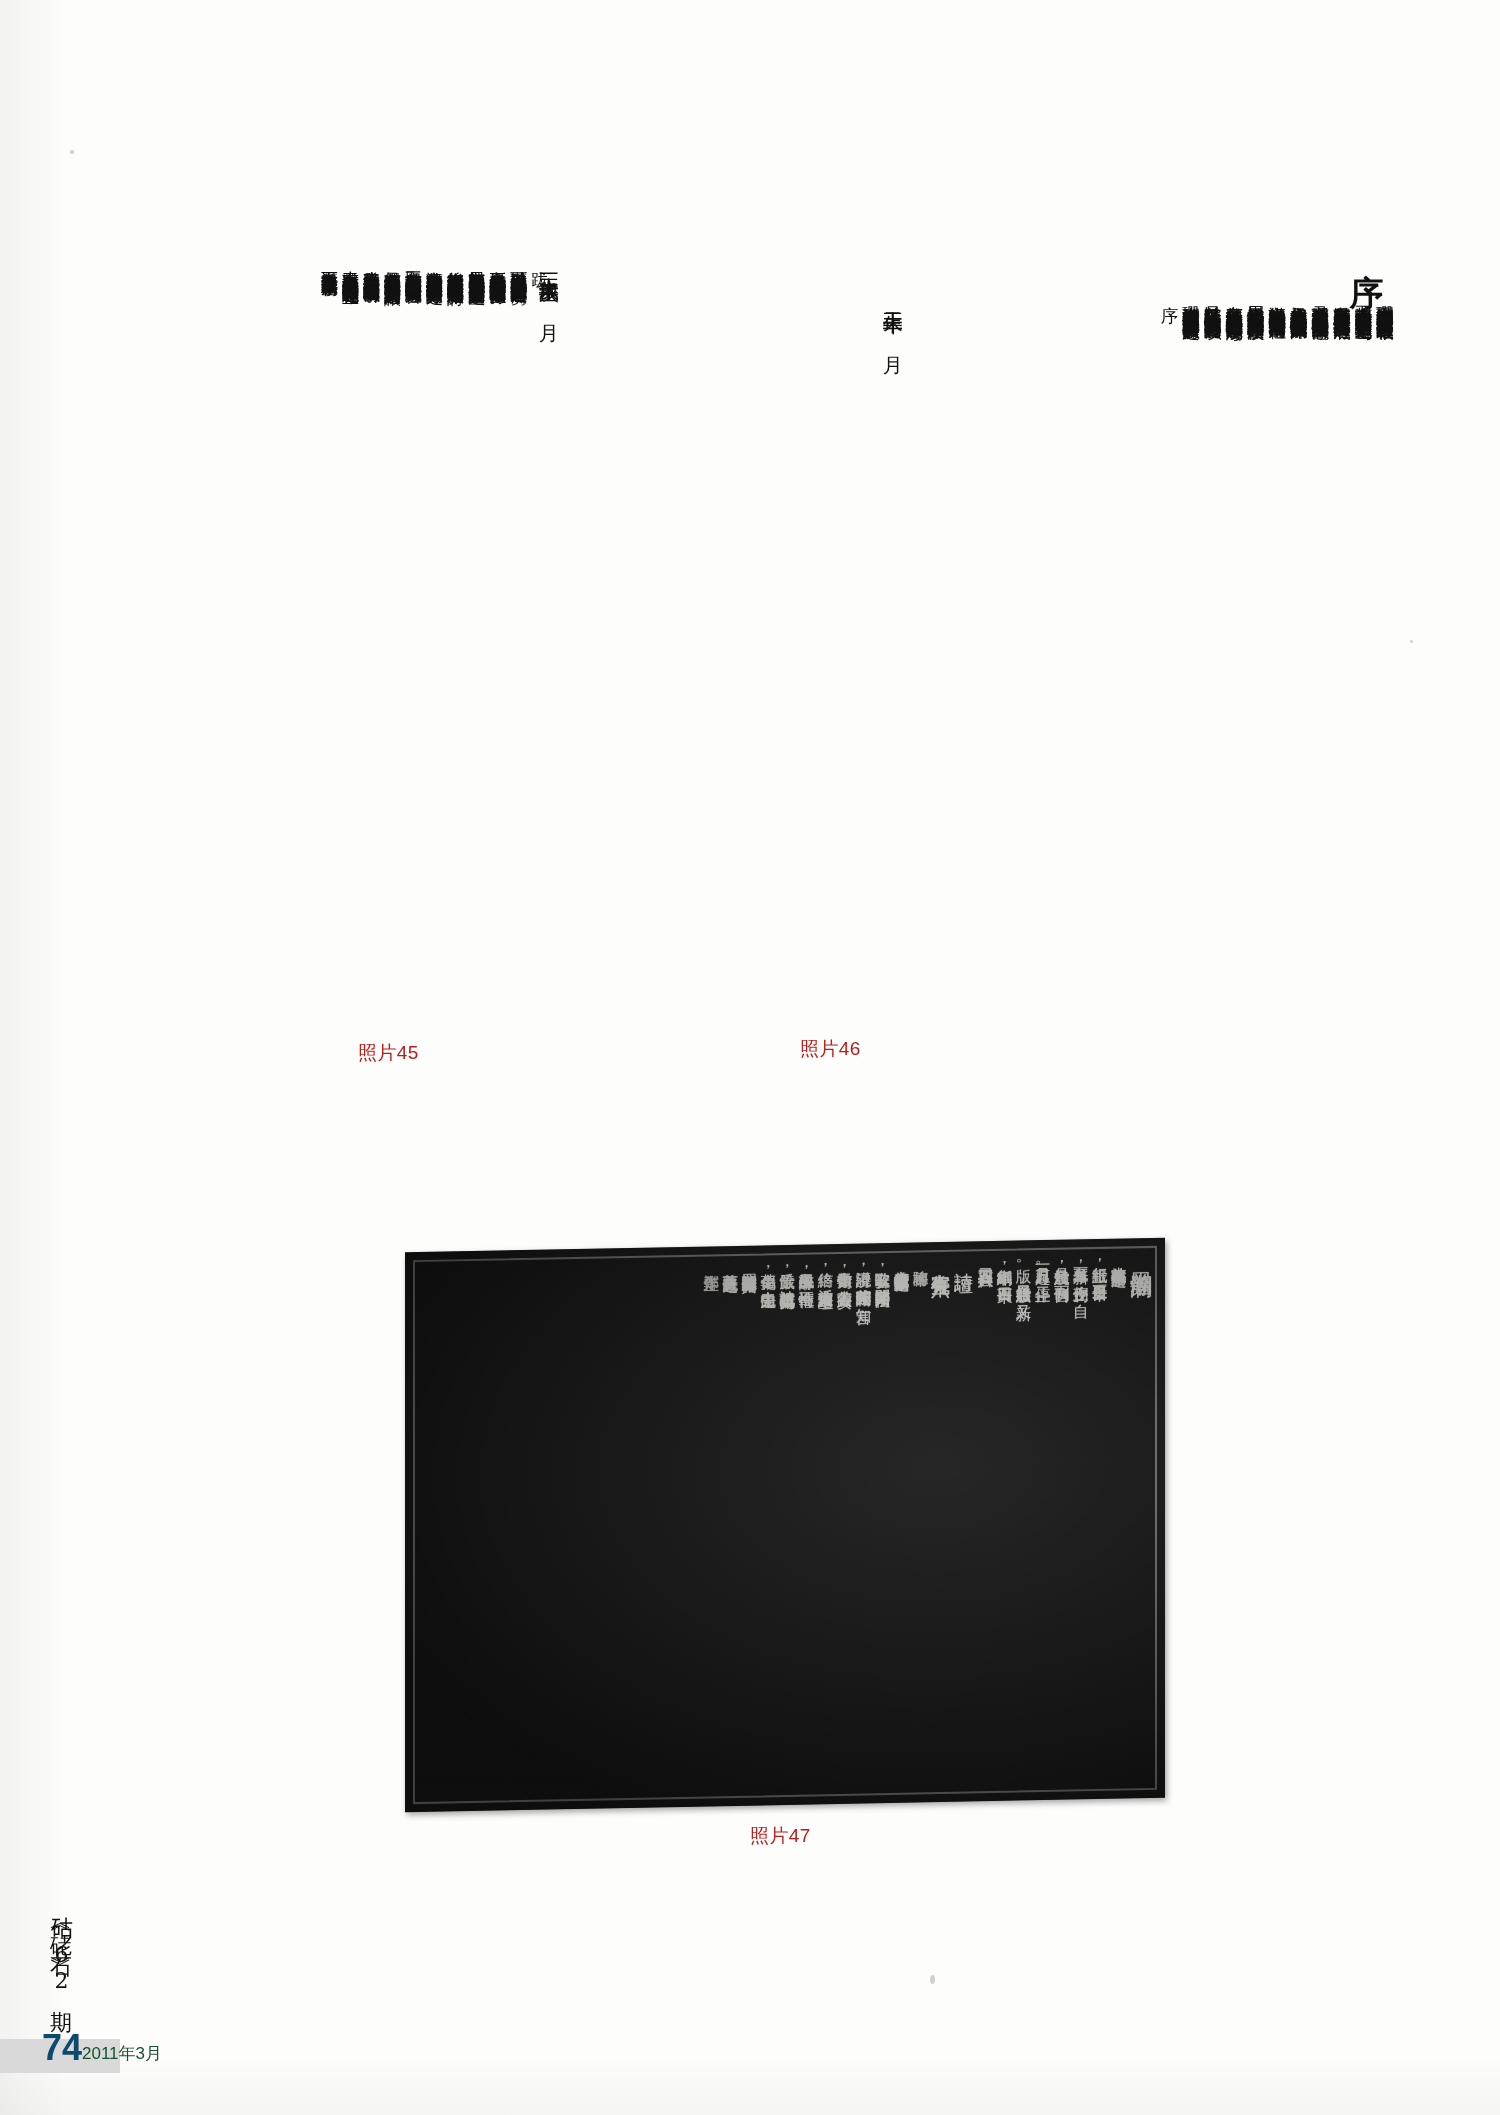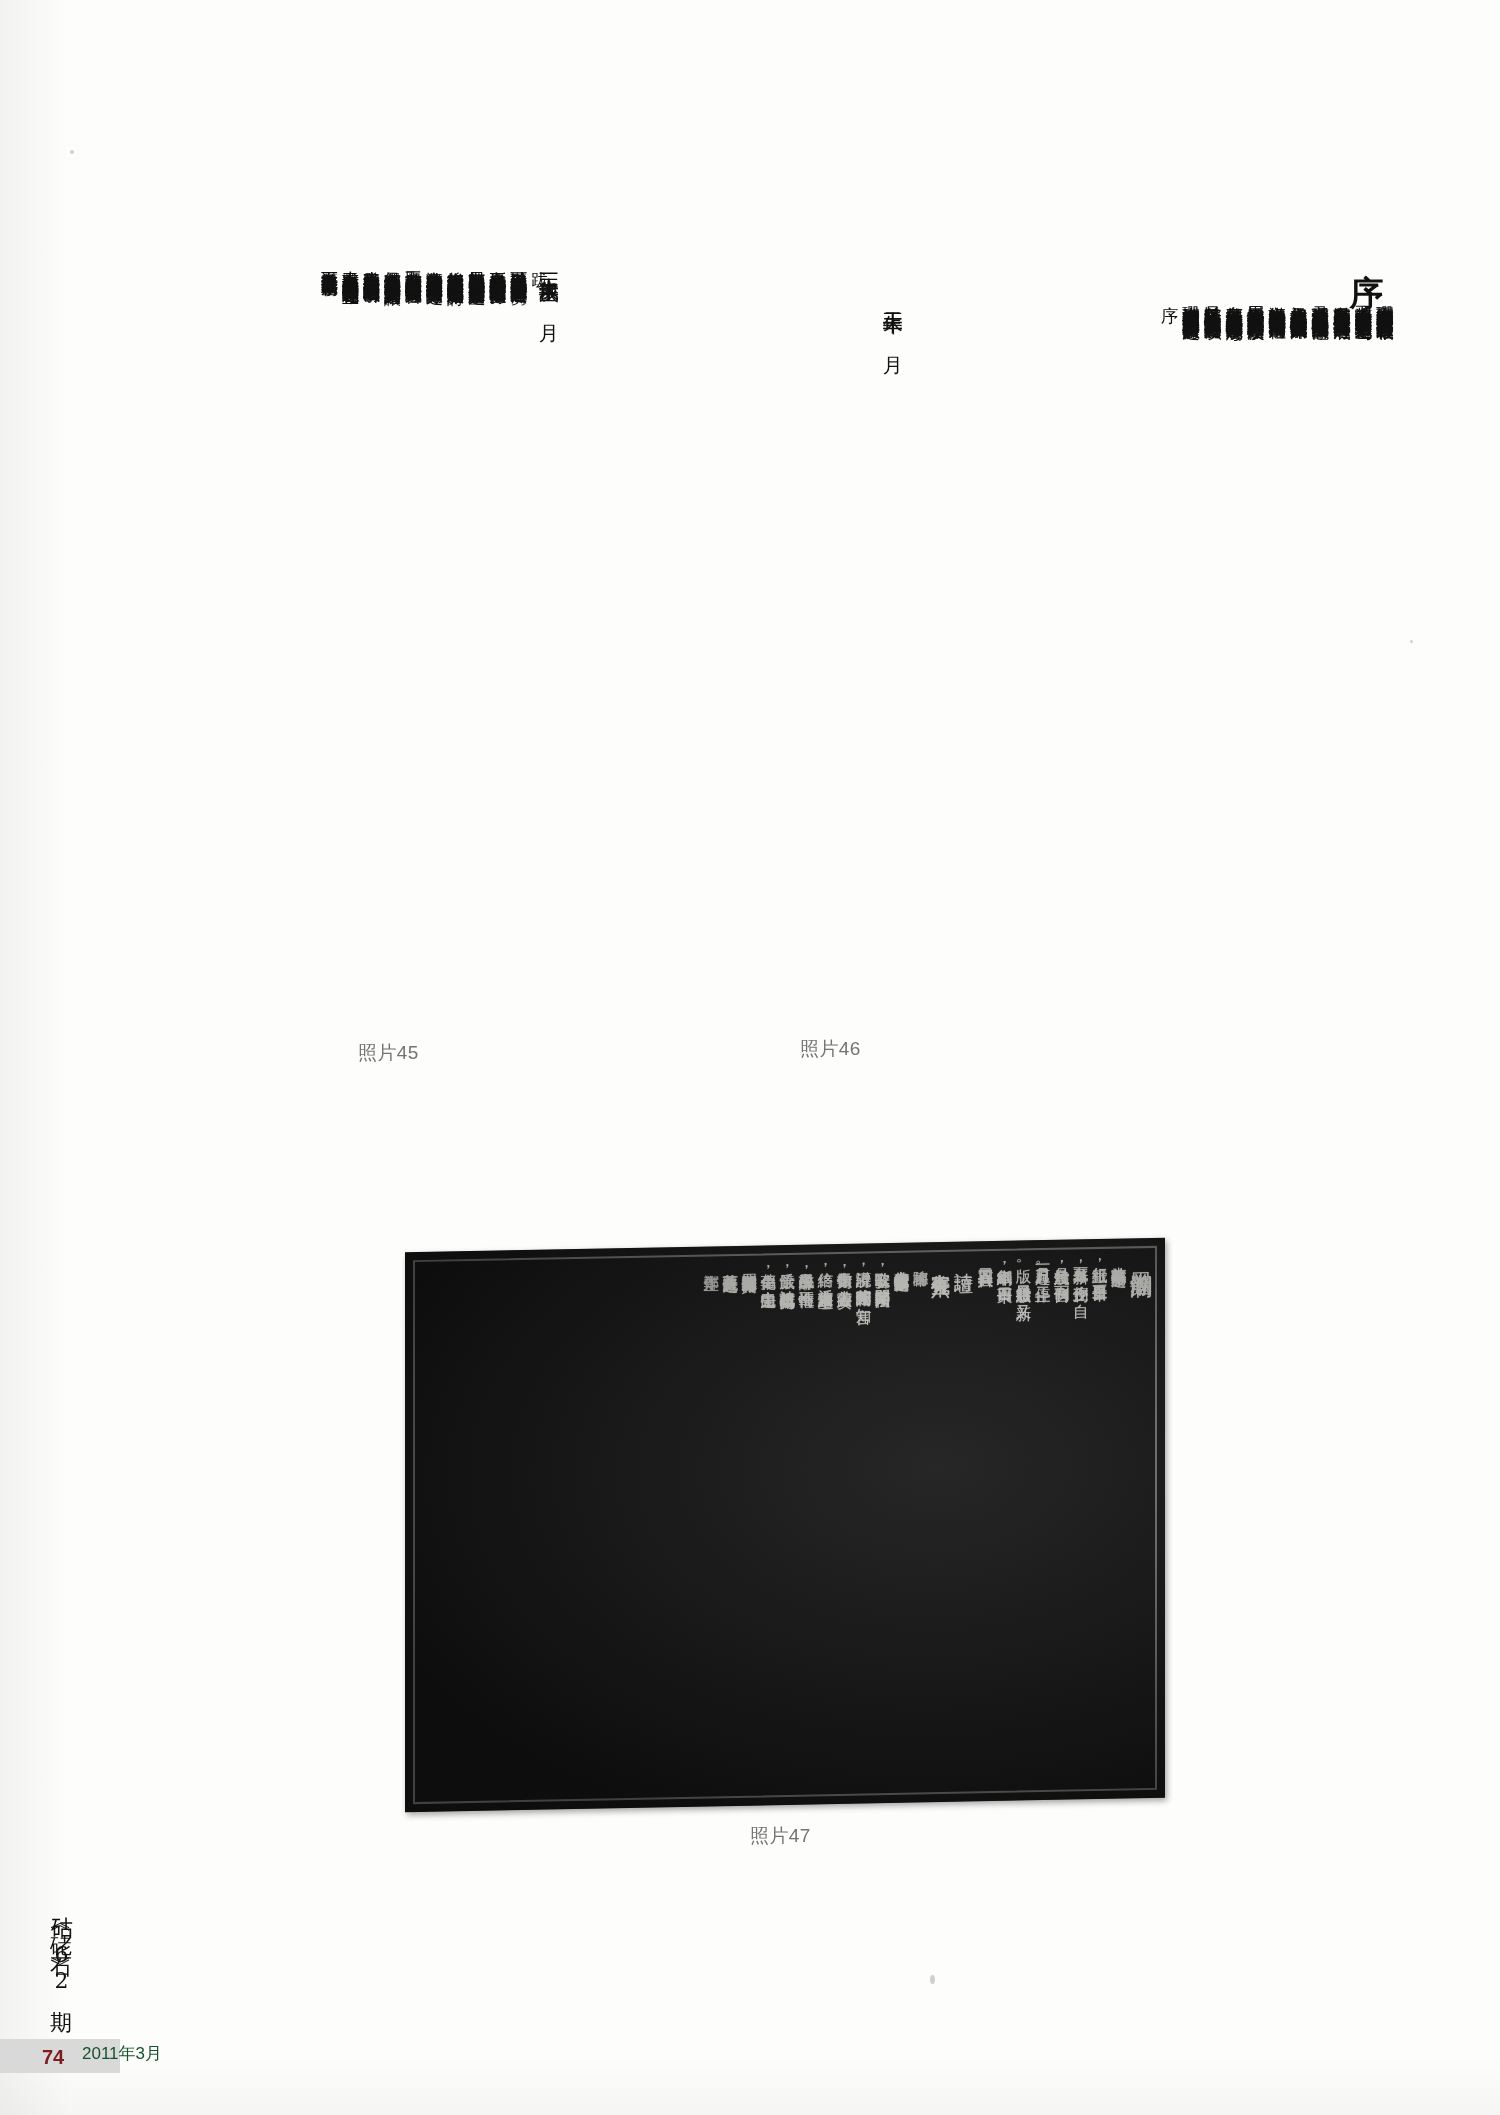--- a/index.html
+++ b/index.html
@@ -106,21 +106,21 @@
     position: relative;
     font-size: 17px;
     height: 100%;
     margin-left: 3px;
   }
 
   .caption {
     position: absolute;
     font-family: "Liberation Sans", sans-serif;
     font-size: 19px;
-    color: #737373;
+    color: #b91c1c;
     letter-spacing: 0.02em;
   }
 
   
   .photo47-wrap {
     position: absolute;
     left: 405px;
     top: 1245px;
     width: 780px;
     height: 580px;
@@ -203,23 +203,23 @@
     bottom: 42px;
     width: 120px;
     height: 34px;
     background: #d9d9d9;
   }
   .page-number {
     position: absolute;
     left: 42px;
     bottom: 46px;
     font-family: "Liberation Sans", sans-serif;
-    font-size: 20px;
+    font-size: 36px;
     font-weight: bold;
-    color: #7f1d1d;
+    color: #0c4a6e;
   }
   .issue-date {
     position: absolute;
     left: 82px;
     bottom: 50px;
     font-family: "Liberation Sans", sans-serif;
     font-size: 17px;
     color: #14532d;
   }
 

